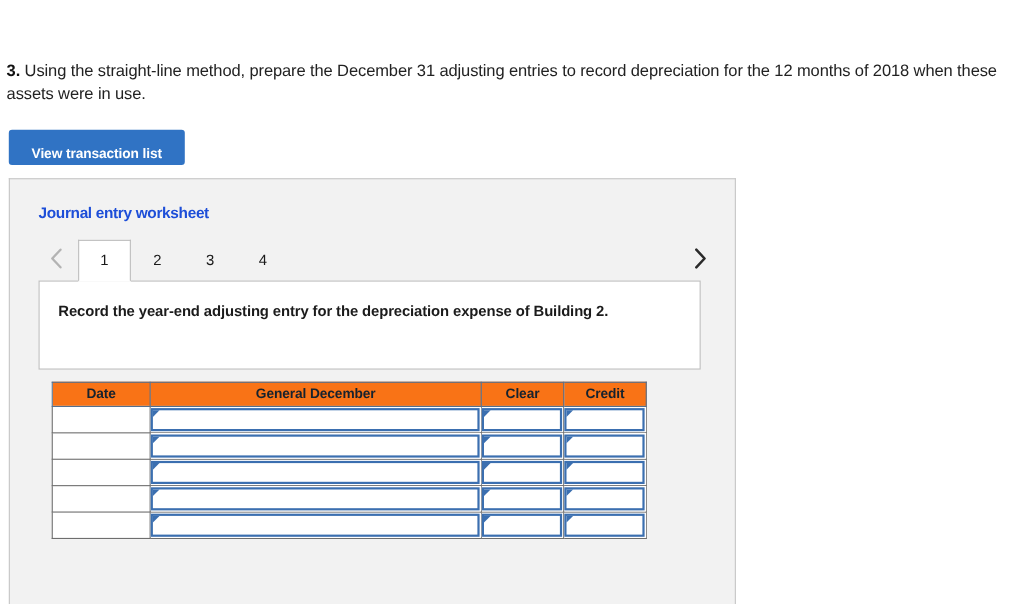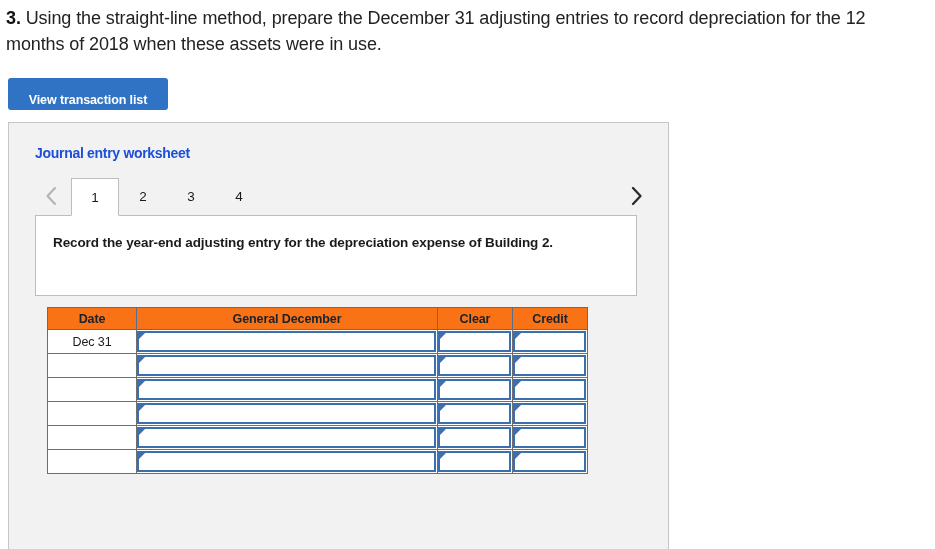--- a/index.html
+++ b/index.html
@@ -12,24 +12,25 @@
     height: 549px;
     overflow: hidden;
     font-family: "Liberation Sans", sans-serif;
     color: #1a1a1a;
     -webkit-font-smoothing: antialiased;
   }
 
   
   .question {
     padding: 6px 12px 0 6px;
-    font-size: 18px;
+    font-size: 15px;
     line-height: 1.42;
     color: #222222;
     letter-spacing: -0.1px;
+    margin-top: 48px;
   }
   .question .qnum {
     font-weight: bold;
     color: #111111;
   }
 
   
   .btn {
     display: inline-block;
     background: #3073c4;
@@ -289,32 +290,20 @@
       <thead>
         <tr>
           <th>Date</th>
           <th>General December</th>
           <th>Clear</th>
           <th>Credit</th>
         </tr>
       </thead>
       <tbody>
         <tr>
-          <td class="datecell">Dec 31</td>
-          <td class="fieldcell">
-            <div class="field"></div>
-          </td>
-          <td class="fieldcell">
-            <div class="field"></div>
-          </td>
-          <td class="fieldcell">
-            <div class="field"></div>
-          </td>
-        </tr>
-        <tr>
           <td class="datecell"></td>
           <td class="fieldcell">
             <div class="field"></div>
           </td>
           <td class="fieldcell">
             <div class="field"></div>
           </td>
           <td class="fieldcell">
             <div class="field"></div>
           </td>

